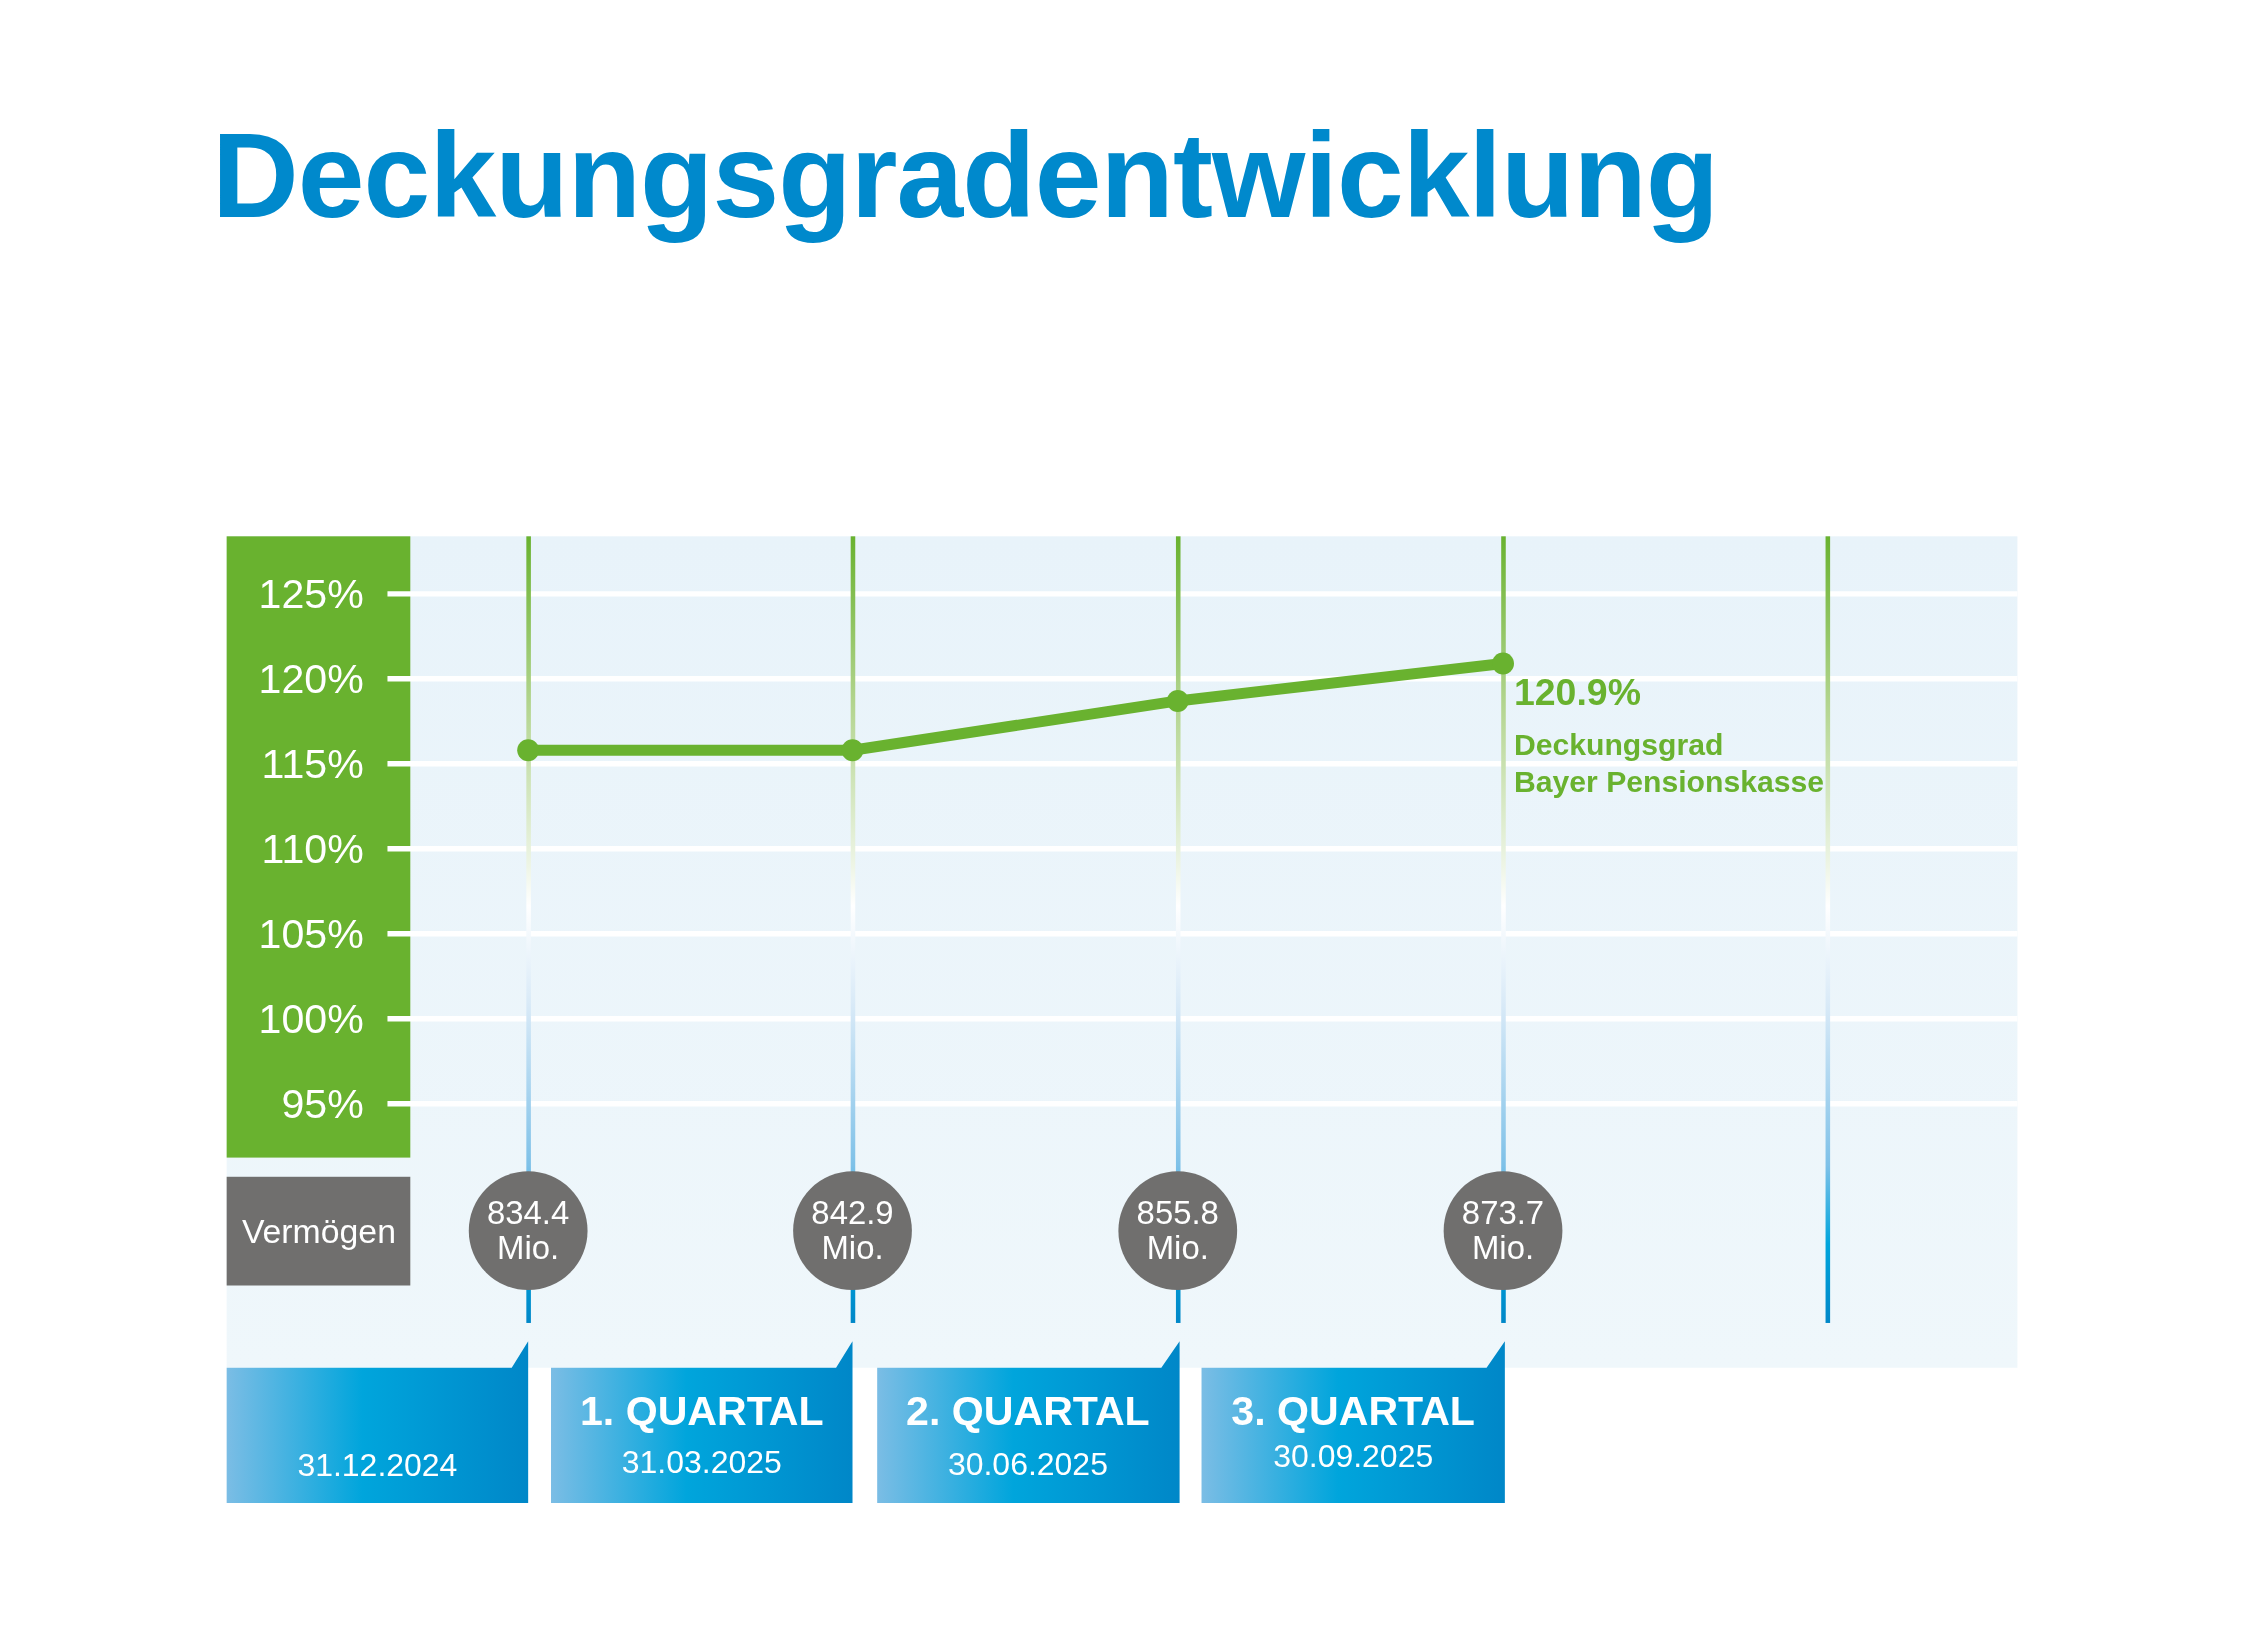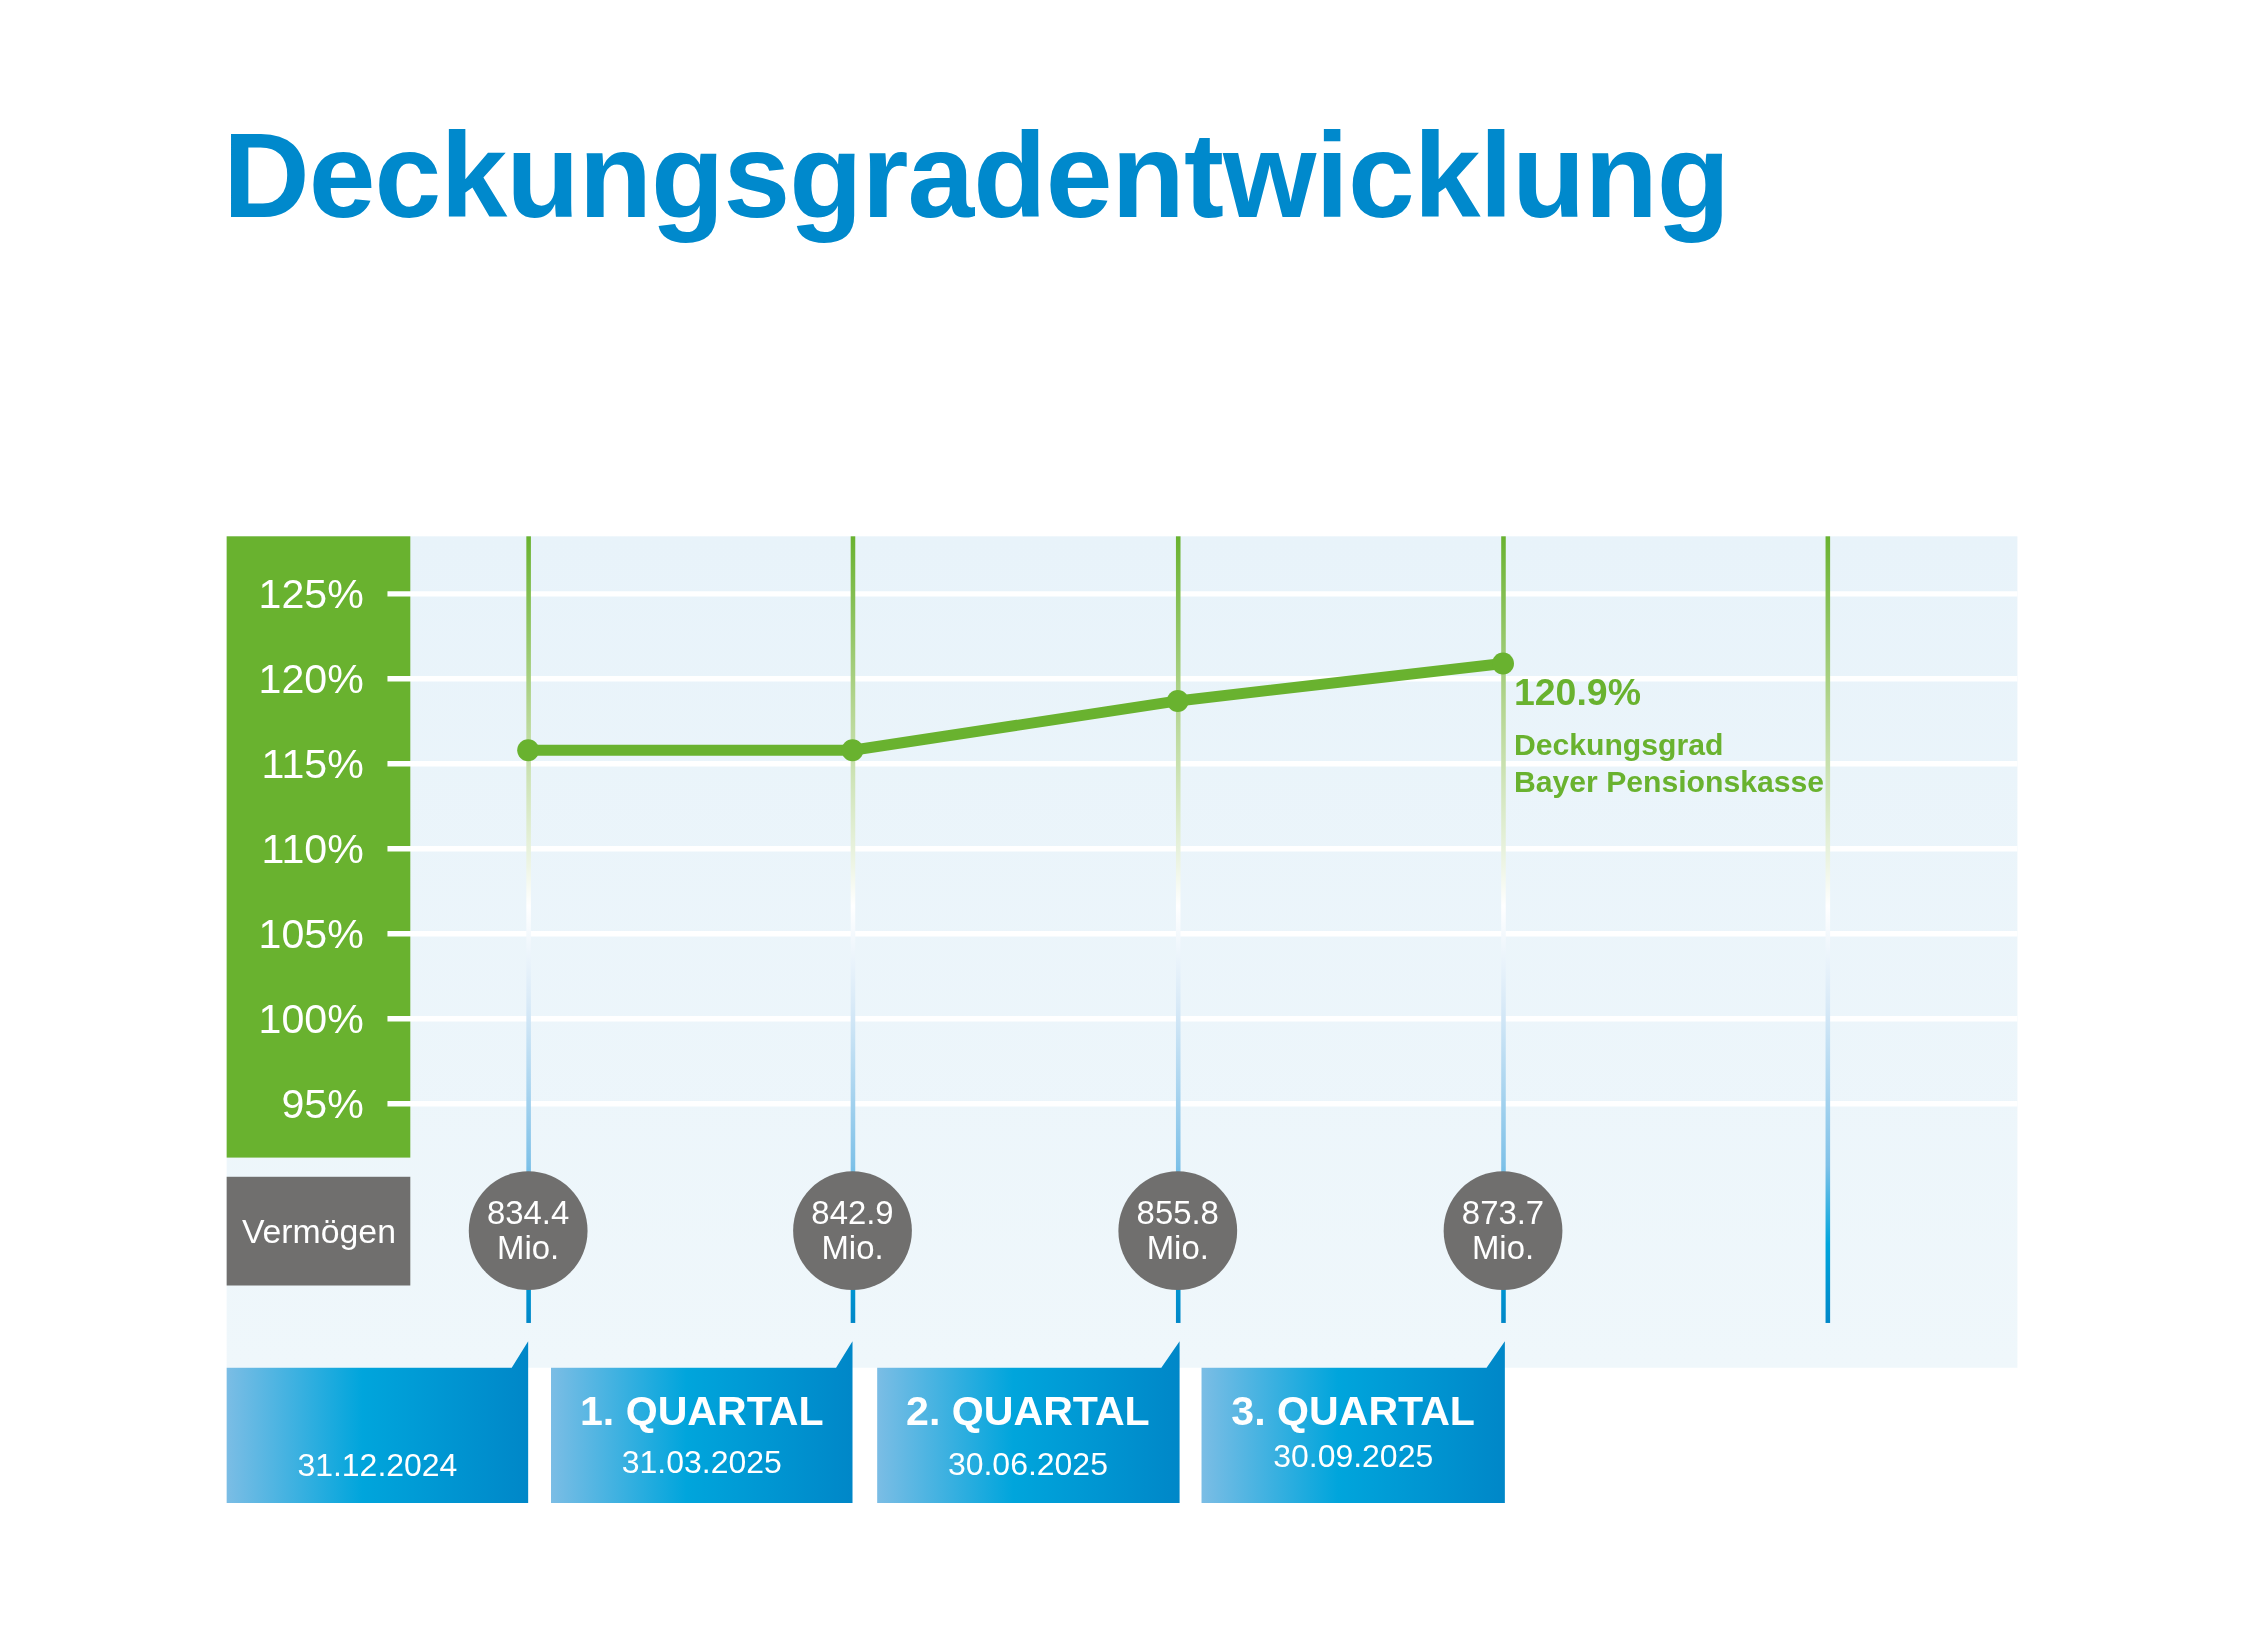--- a/index.html
+++ b/index.html
@@ -1,18 +1,18 @@
 <!DOCTYPE html>
 <html style="font-size:14.6px"><head>
 <meta charset="utf-8">
 <style>
   html, body { margin: 0; padding: 0; background: #ffffff; }
   body { width: 2266px; height: 1640px; position: relative; overflow: hidden; font-family: "Liberation Sans", sans-serif; }
   #title {
-    position: absolute; left: 223px; top: 102px;
+    position: absolute; left: 212px; top: 102px;
     font-family: "Liberation Sans", sans-serif; font-weight: 700;
     font-size: 120px; line-height: 146px; color: #0089cc; letter-spacing: -0.9px;
     margin: 0; white-space: nowrap;
   }
   svg#chart { position: absolute; left: 0; top: 0; }
   .axis-label { font-family: "Liberation Sans", sans-serif; font-size: 45px; fill: #ffffff; }
   .vermoegen-label { font-family: "Liberation Sans", sans-serif; font-size: 37px; fill: #ffffff; }
   .asset-text { font-family: "Liberation Sans", sans-serif; font-size: 36px; fill: #ffffff; }
   .annot-value { font-family: "Liberation Sans", sans-serif; font-weight: 700; font-size: 41px; fill: #69b22f; }
   .annot-label { font-family: "Liberation Sans", sans-serif; font-weight: 700; font-size: 33px; fill: #69b22f; }

